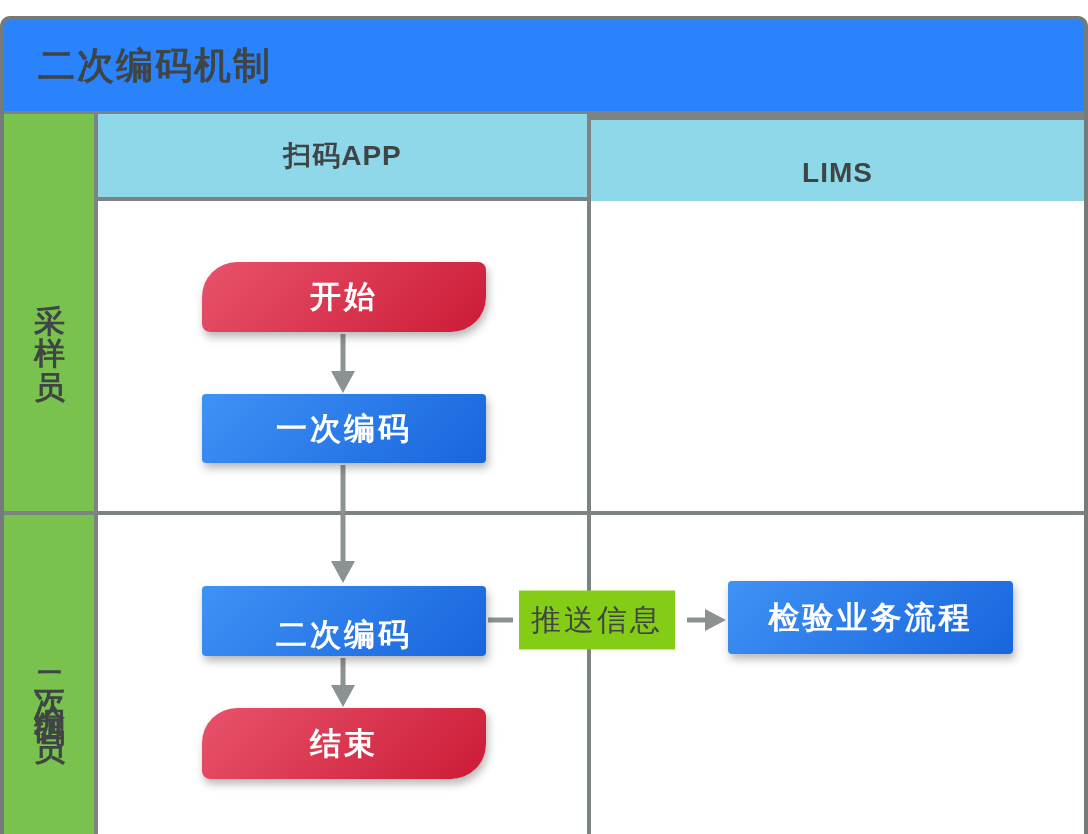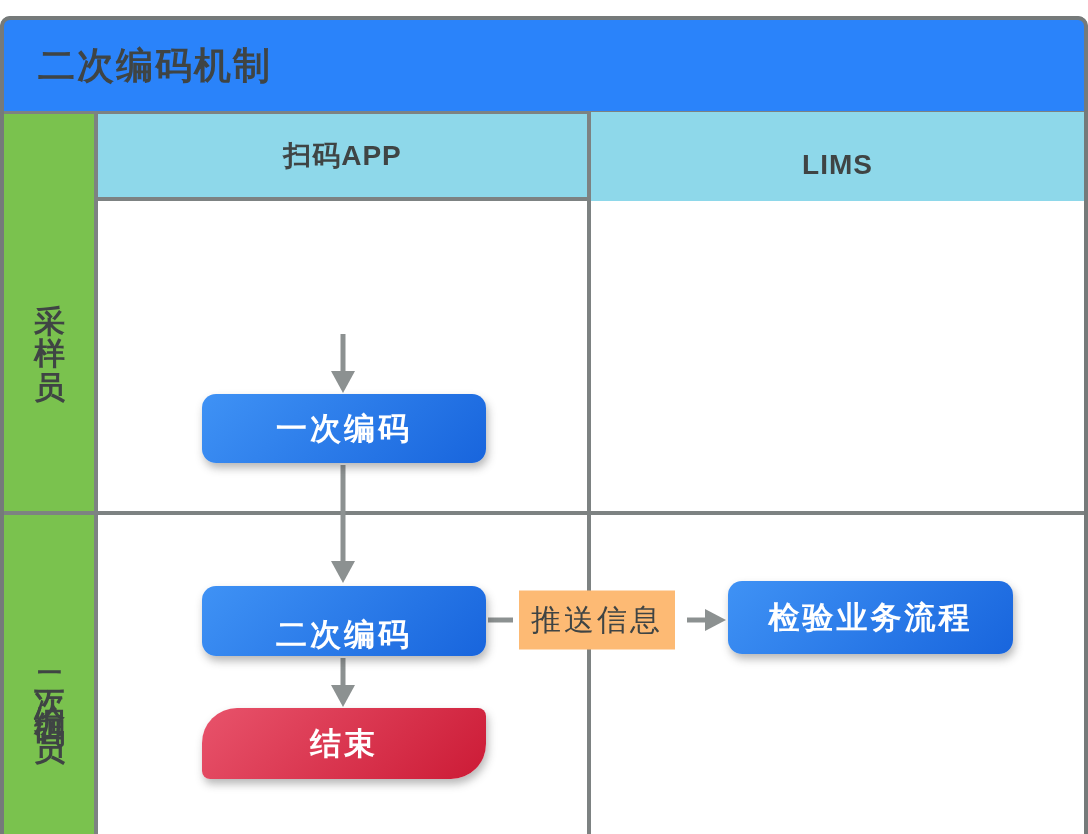--- a/index.html
+++ b/index.html
@@ -22,42 +22,42 @@
   .cell.white{background:#ffffff;}
   .cell.header{background:var(--header_light_blue);display:flex;align-items:center;justify-content:center;
                color:var(--dark_text);font-size:28px;font-weight:bold;letter-spacing:1px;}
   .cell.green{background:var(--lane_green);display:flex;align-items:center;justify-content:center;}
   .v-label{writing-mode:vertical-rl;color:var(--dark_text);font-size:31px;font-weight:bold;text-align:center;}
   .v-label.loose{letter-spacing:34px;margin-bottom:-34px;}
   .v-label.tight{letter-spacing:15px;margin-bottom:-15px;}
   .node{position:absolute;display:flex;align-items:center;justify-content:center;z-index:10;
         color:var(--node_text_white);font-size:31px;font-weight:bold;letter-spacing:3px;
         box-shadow:2px 5px 8px rgba(50,50,50,0.35);}
-  .node.process{border-radius:14px;background:linear-gradient(135deg,var(--blue_grad_start),var(--blue_grad_end));}
+  .node.process{border-radius:4px;background:linear-gradient(135deg,var(--blue_grad_start),var(--blue_grad_end));}
   .node.terminator{border-radius:35px 8px 35px 8px;background:linear-gradient(135deg,var(--red_grad_start),var(--red_grad_end));}
   .arrows{position:absolute;left:0;top:0;z-index:5;}
   .arrows line{stroke:var(--arrow_gray);stroke-width:5;}
   .arrows polygon{fill:var(--arrow_gray);}
   .connector-label{position:absolute;left:597px;top:604px;transform:translate(-50%,-50%);
-                   background:#fdba74;color:var(--dark_text);font-size:30px;letter-spacing:3px;
+                   background:#84cc16;color:var(--dark_text);font-size:30px;letter-spacing:3px;
                    padding:9px 12px;z-index:8;white-space:nowrap;}
 </style>
 </head>
 <body>
 
 <div class="canvas">
 
   <div class="title-bar">
     <span class="title-text">二次编码机制</span>
   </div>
 
   <div class="cell header" style="left:98px;top:98px;width:489px;height:83px;">
     <span>扫码APP</span>
   </div>
-  <div class="cell header" style="left:591px;top:96px;width:493px;height:106px;align-items:center;">
+  <div class="cell header" style="left:591px;top:104px;width:493px;height:106px;align-items:center;">
     <span>LIMS</span>
   </div>
 
   <div class="cell green" style="left:4px;top:98px;width:90px;height:397px;">
     <span class="v-label loose">采样员</span>
   </div>
   <div class="cell green" style="left:4px;top:499px;width:90px;height:327px;">
     <span class="v-label tight">二次编码员</span>
   </div>
 
@@ -73,20 +73,23 @@
     <polygon points="343,567 331,545 355,545"></polygon>
     <line x1="343" y1="642" x2="343" y2="671"></line>
     <polygon points="343,691 331,669 355,669"></polygon>
     <line x1="488" y1="604" x2="513" y2="604"></line>
     <line x1="687" y1="604" x2="708" y2="604"></line>
     <polygon points="726,604 705,593 705,615"></polygon>
   </svg>
 
   <span class="connector-label">推送信息</span>
 
+  <div class="node terminator" style="left:202px;top:246px;width:284px;height:70px;">
+    <span>开始</span>
+  </div>
   <div class="node process" style="left:202px;top:378px;width:284px;height:69px;">
     <span>一次编码</span>
   </div>
   <div class="node process" style="left:202px;top:570px;width:284px;height:70px;align-items:flex-end;">
     <span>二次编码</span>
   </div>
   <div class="node terminator" style="left:202px;top:692px;width:284px;height:71px;">
     <span>结束</span>
   </div>
   <div class="node process" style="left:728px;top:565px;width:285px;height:73px;">

